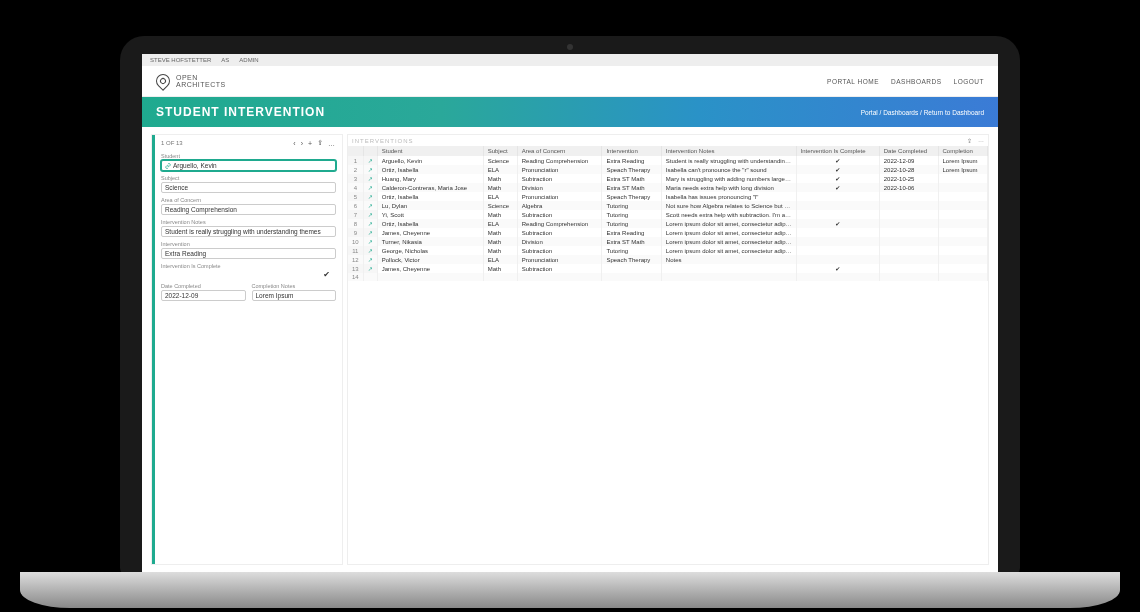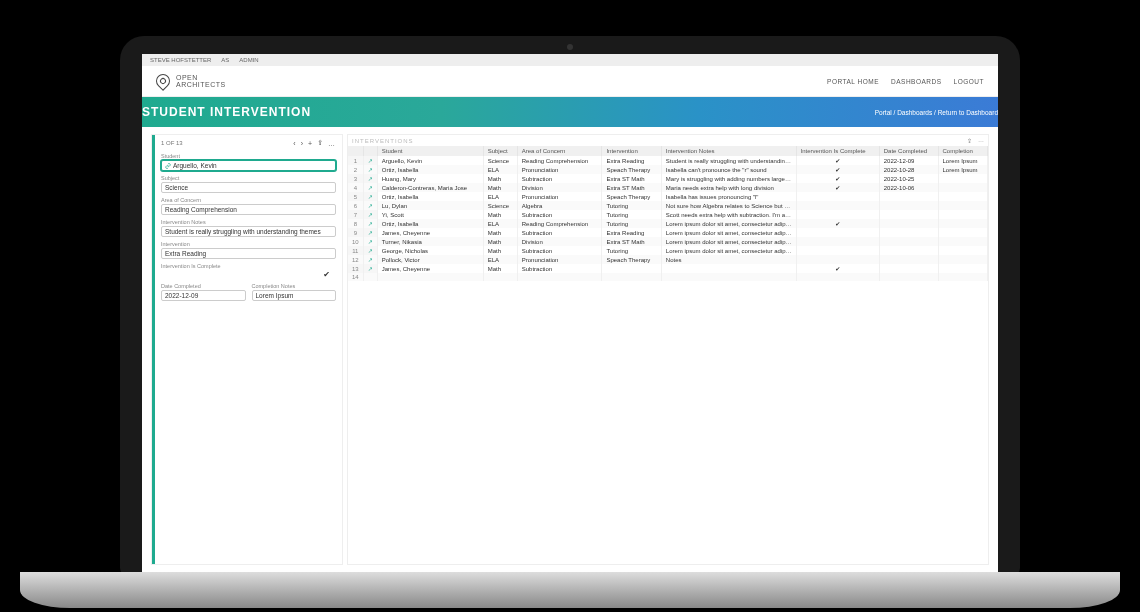--- a/index.html
+++ b/index.html
@@ -14,21 +14,21 @@
 .topbar { background: #eee; padding: 3px 8px; display: flex; gap: 10px; font-size: 6px; color: #666; }
 .topbar span { cursor: default; }
 
 .header { display: flex; justify-content: space-between; align-items: center; padding: 8px 14px; border-bottom: 1px solid #eee; }
 .logo { display: flex; align-items: center; gap: 6px; color: #555; }
 .logo-mark { width: 14px; height: 14px; border: 1.5px solid #444; border-radius: 50% 50% 50% 0; transform: rotate(-45deg); position: relative; }
 .logo-mark::after { content: ""; position: absolute; inset: 3px; border: 1px solid #444; border-radius: 50%; }
 .logo-text { display: flex; flex-direction: column; line-height: 1; letter-spacing: 0.5px; }
 .nav { display: flex; gap: 12px; font-size: 6.5px; letter-spacing: 0.5px; color: #555; }
 
-.titlebar { background: linear-gradient(90deg, #1faa8f 0%, #2aa89a 35%, #2a92c7 65%, #3b7bd6 100%); color: #fff; display: flex; justify-content: space-between; align-items: center; padding: 8px 0; }
+.titlebar { background: linear-gradient(90deg, #1faa8f 0%, #2aa89a 35%, #2a92c7 65%, #3b7bd6 100%); color: #fff; display: flex; justify-content: space-between; align-items: center; padding: 8px 14px; }
 .titlebar h1 { font-size: 12px; font-weight: 600; letter-spacing: 1px; }
 .crumbs { font-size: 6.5px; }
 .crumbs a { color: #fff; text-decoration: none; }
 
 .workspace { flex: 1; display: flex; padding: 8px 10px; gap: 6px; overflow: hidden; background: #fff; }
 
 .form-panel { width: 190px; background: #fff; border-left: 3px solid #1faa8f; padding: 4px 6px 6px 6px; display: flex; flex-direction: column; gap: 4px; box-shadow: 0 0 0 1px #eee; }
 .pager { display: flex; align-items: center; justify-content: flex-end; gap: 3px; font-size: 6px; color: #777; padding-bottom: 2px; }
 .pager .counter { margin-right: auto; }
 .pager button { border: none; background: none; cursor: pointer; font-size: 7px; color: #555; padding: 0 1px; }

